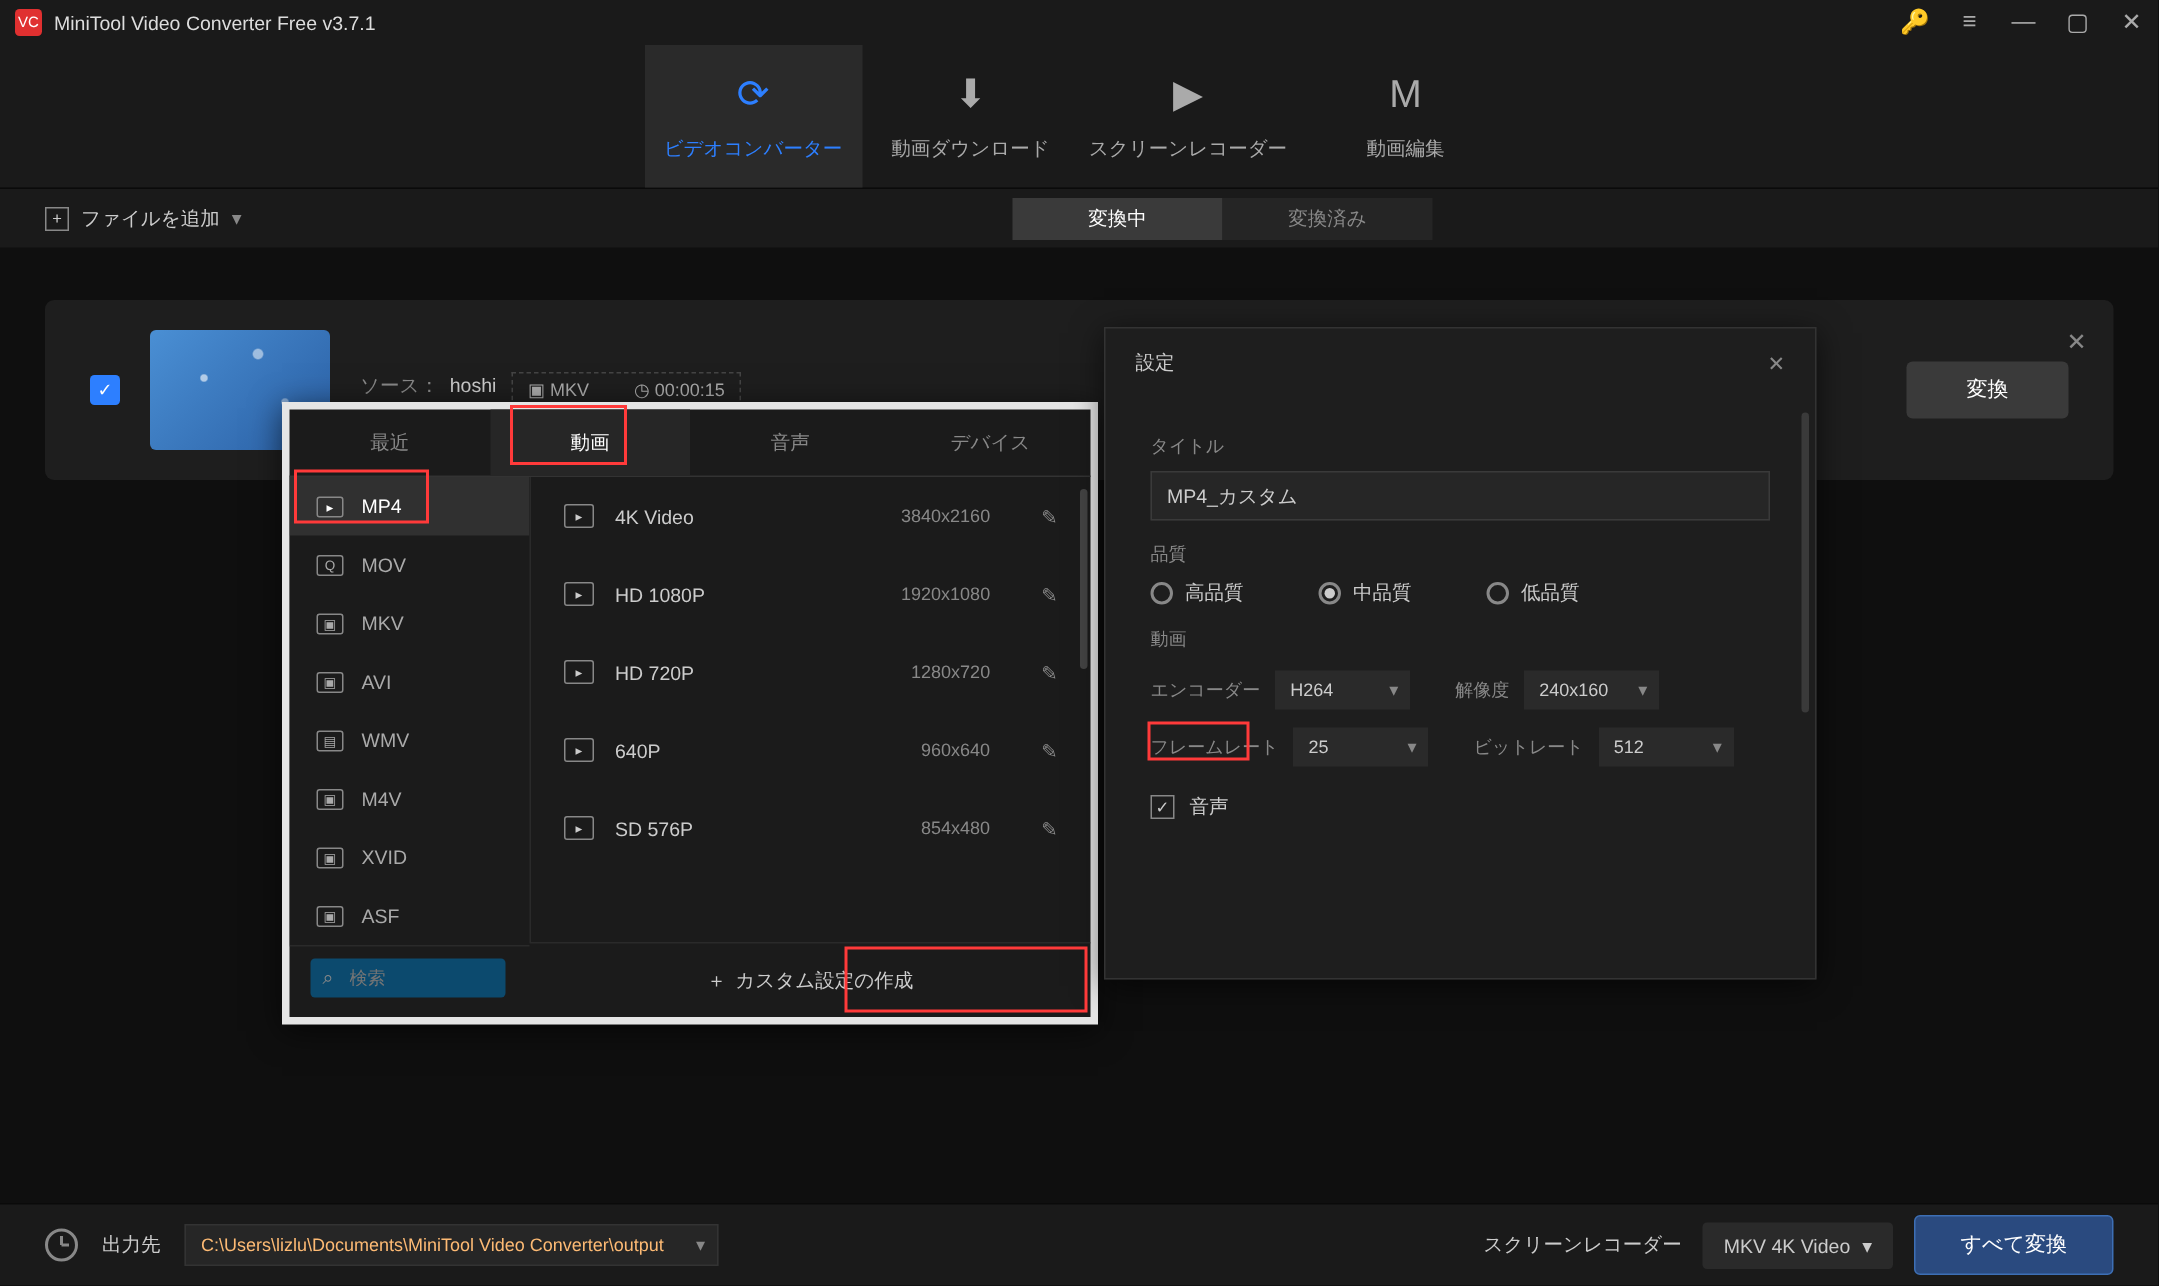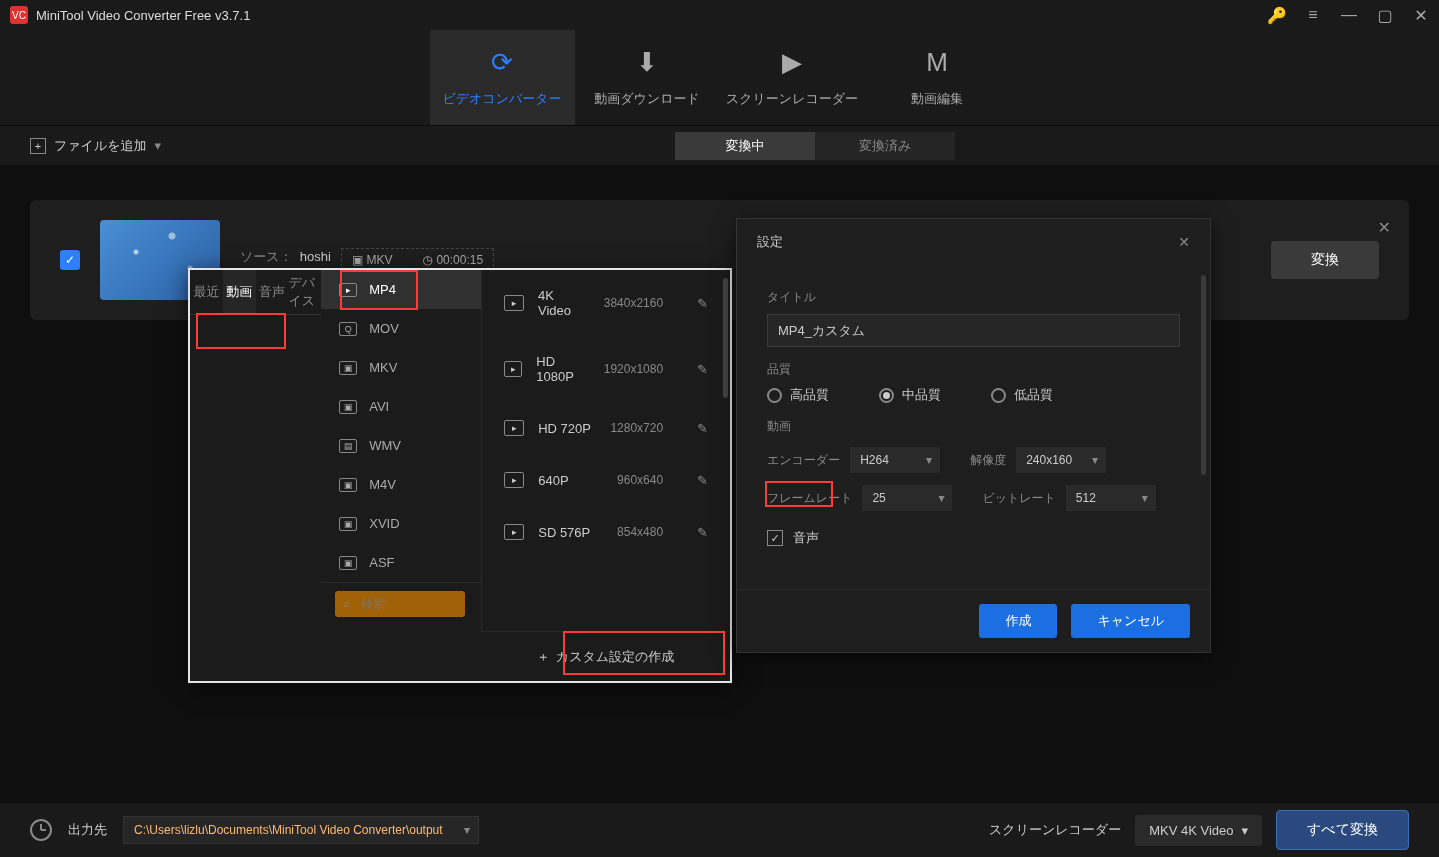--- a/index.html
+++ b/index.html
@@ -27,36 +27,36 @@
 .thumb { width: 120px; height: 80px; background: linear-gradient(135deg, #4a8fd4, #2a5fa4); border-radius: 4px; position: relative; overflow: hidden; }
 .thumb::after { content: ""; position: absolute; inset: 0; background-image: radial-gradient(circle at 30% 40%, rgba(255,255,255,0.6) 2px, transparent 3px), radial-gradient(circle at 60% 20%, rgba(255,255,255,0.5) 3px, transparent 4px), radial-gradient(circle at 75% 60%, rgba(255,255,255,0.4) 2px, transparent 3px); }
 .source-col, .target-col { display: flex; flex-direction: row; gap: 10px; font-size: 13px; }
 .src-label { color: #888; }
 .src-meta { display: flex; gap: 30px; align-items: center; color: #aaa; font-size: 12px; border: 1px dashed #444; padding: 4px 10px; }
 .convert-btn { margin-left: auto; background: #3a3a3a; color: #fff; padding: 10px 40px; border-radius: 4px; cursor: pointer; font-size: 14px; }
 .close-row { position: absolute; top: 18px; right: 18px; color: #888; cursor: pointer; font-size: 16px; }
 .target-edit { color: #888; font-size: 14px; cursor: pointer; }
 
 
-.format-popup { position: absolute; top: 268px; left: 188px; width: 544px; height: 415px; background: #1b1b1b; border: 2px solid #e5e5e5; display: flex; box-shadow: 0 4px 20px rgba(0,0,0,0.6); }
+.format-popup { position: absolute; top: 268px; left: 188px; width: 544px; height: 415px; background: #1b1b1b; border: 5px solid #e5e5e5; display: flex; flex-direction: column; box-shadow: 0 4px 20px rgba(0,0,0,0.6); }
 .fp-tabs { display: flex; height: 45px; border-bottom: 1px solid #333; }
 .fp-tab { flex: 1; display: flex; align-items: center; justify-content: center; font-size: 13px; color: #888; cursor: pointer; }
 .fp-tab.active { background: #262626; color: #fff; }
 .fp-body { flex: 1; display: flex; overflow: hidden; }
 .fp-cats { width: 160px; background: #1b1b1b; overflow-y: auto; }
 .fp-cat { display: flex; align-items: center; gap: 12px; padding: 12px 18px; font-size: 13px; color: #aaa; cursor: pointer; }
 .fp-cat.active { background: #303030; color: #fff; }
 .fp-cat-icon { width: 18px; height: 14px; border: 1px solid #888; border-radius: 2px; font-size: 9px; display: flex; align-items: center; justify-content: center; }
 .fp-presets { flex: 1; overflow-y: auto; border-left: 1px solid #2a2a2a; position: relative; }
 .fp-preset { display: flex; align-items: center; padding: 18px 22px; font-size: 13px; color: #ccc; cursor: pointer; gap: 14px; }
 .fp-preset .res { margin-left: auto; color: #888; font-size: 12px; }
 .fp-preset .edit { margin-left: 20px; color: #888; cursor: pointer; }
 .fp-preset-icon { width: 20px; height: 16px; border: 1px solid #888; border-radius: 2px; display: flex; align-items: center; justify-content: center; font-size: 9px; }
 .fp-search { padding: 8px 14px; border-top: 1px solid #2a2a2a; }
-.fp-search input { width: 130px; background: #a16207; border: none; padding: 6px 8px 6px 26px; color: #ccc; font-size: 12px; border-radius: 3px; }
+.fp-search input { width: 130px; background: #0c4a6e; border: none; padding: 6px 8px 6px 26px; color: #ccc; font-size: 12px; border-radius: 3px; }
 .fp-search-wrap { position: relative; }
 .fp-search-wrap::before { content: "⌕"; position: absolute; left: 8px; top: 5px; color: #888; font-size: 13px; }
 .fp-custom { height: 50px; border-top: 1px solid #2a2a2a; display: flex; align-items: center; justify-content: center; gap: 6px; font-size: 13px; color: #ccc; cursor: pointer; }
 .fp-scroll { position: absolute; right: 2px; top: 8px; width: 5px; height: 120px; background: #444; border-radius: 3px; }
 
 
 .settings-popup { position: absolute; top: 218px; left: 736px; width: 475px; height: 435px; background: #1e1e1e; border: 1px solid #333; display: flex; flex-direction: column; box-shadow: 0 4px 20px rgba(0,0,0,0.6); }
 .sp-header { display: flex; align-items: center; padding: 14px 20px; font-size: 13px; color: #ccc; text-align: right; }
 .sp-close { margin-left: auto; color: #888; cursor: pointer; font-size: 14px; }
 .sp-body { flex: 1; padding: 10px 30px; overflow-y: auto; position: relative; }
@@ -287,24 +287,20 @@
       <div class="sp-field">
           <span>ビットレート</span>
           <div class="sp-select"><span>512</span></div>
         </div>
     </div>
     <div class="sp-check">
       <span class="checkbox2">✓</span>
         <span>音声</span>
     </div>
   </div>
-  <div class="sp-footer">
-    <div class="btn btn-primary">作成</div>
-    <div class="btn btn-primary">キャンセル</div>
-  </div>
 </div>
 
 <div class="footer">
   <div class="clock-icon"></div>
   <div class="out-label">出力先</div>
   <div class="out-path"><span>C:\Users\lizlu\Documents\MiniTool Video Converter\output</span></div>
   <div class="footer-right">
     <div class="out-fmt-label">スクリーンレコーダー</div>
     <div class="out-fmt">
         <span>MKV 4K Video</span>

